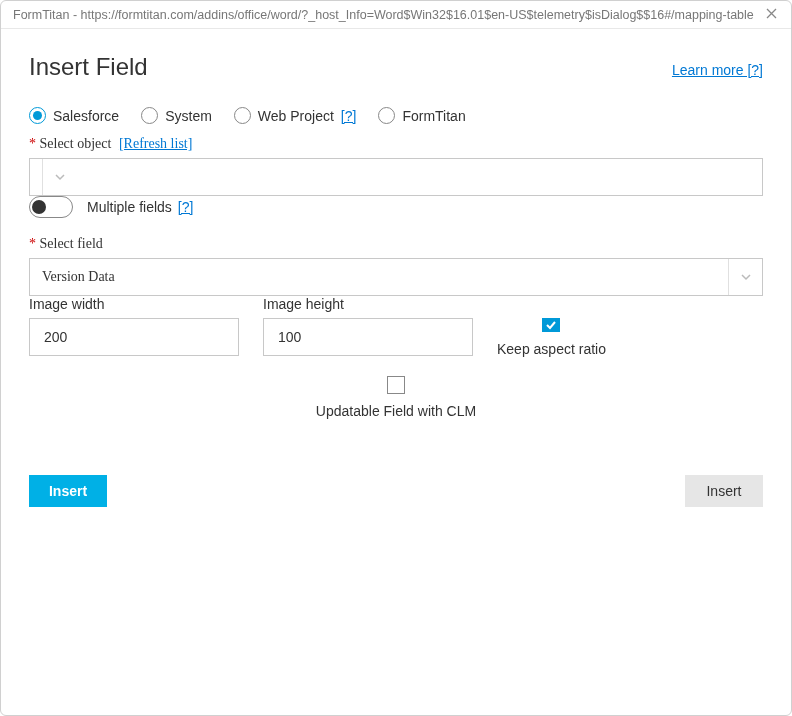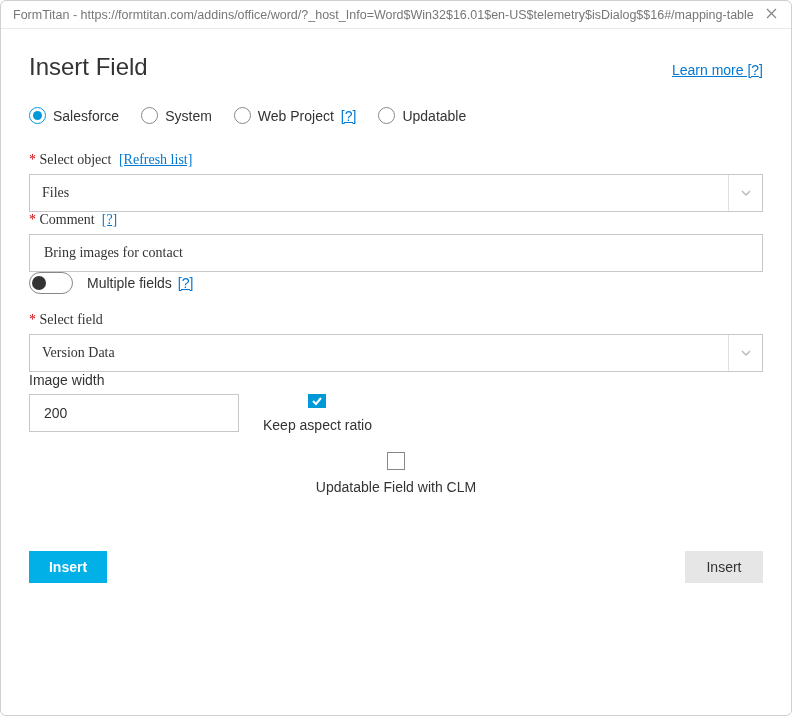--- a/index.html
+++ b/index.html
@@ -57,21 +57,21 @@
   .learn-more {
     color: #0078d4;
     text-decoration: underline;
     cursor: pointer;
     font-size: 14px;
   }
   .radio-row {
     display: flex;
     gap: 22px;
     align-items: center;
-    margin-bottom: 28px;
+    margin-bottom: 12px;
   }
   .radio-item {
     display: flex;
     align-items: center;
     gap: 7px;
     cursor: pointer;
   }
   .radio-outer {
     width: 17px; height: 17px;
     border: 1.5px solid #888;
@@ -261,50 +261,39 @@
         <span class="radio-outer"></span>
         <span class="radio-label">System</span>
       </div>
       <div class="radio-item">
         <span class="radio-outer"></span>
         <span class="radio-label">Web Project</span>
         <span class="help-link">[?]</span>
       </div>
       <div class="radio-item">
         <span class="radio-outer"></span>
-        <span class="radio-label">Updatable</span>
+        <span class="radio-label">FormTitan</span>
       </div>
     </div>
 
     <div class="field-block">
       <div class="field-label">
         <span class="req">*</span>
         <span>Select object</span>
         <span class="refresh-link">[Refresh list]</span>
       </div>
       <div class="select">
-        <span class="select-value">Files</span>
         <span class="select-chevron-box">
           <svg class="chevron-svg" viewBox="0 0 12 12">
               <path d="M2 4 L6 8 L10 4" stroke="#bbb" stroke-width="1.5" fill="none"></path>
             </svg>
         </span>
       </div>
     </div>
 
-    <div class="field-block">
-      <div class="field-label">
-        <span class="req">*</span>
-        <span>Comment</span>
-        &nbsp;<span class="help-link">[?]</span>
-      </div>
-      <div class="text-input">
-        <input type="text" value="Bring images for contact" style="">
-      </div>
-    </div>
 
     <div class="toggle-row">
       <div class="toggle">
         <div class="toggle-knob"></div>
       </div>
       <span>Multiple fields</span>
       <span class="help-link" style="margin-left:-8px;">[?]</span>
     </div>
 
     <div class="field-block">
@@ -322,20 +311,26 @@
       </div>
     </div>
 
     <div class="row2">
       <div class="col">
         <div class="field-label">Image width</div>
         <div class="text-input">
           <input type="text" value="200" style="">
         </div>
       </div>
+      <div class="col">
+        <div class="field-label">Image height</div>
+        <div class="text-input">
+          <input type="text" value="100" style="">
+        </div>
+      </div>
       <div class="checkbox-row" style="height:38px;">
         <div class="checkbox checked">
           <svg class="checkmark-svg" viewBox="0 0 12 12">
               <path d="M2 6 L5 9 L10 3" stroke="#fff" stroke-width="2" fill="none"></path>
             </svg>
         </div>
         <span>Keep aspect ratio</span>
       </div>
     </div>
 

